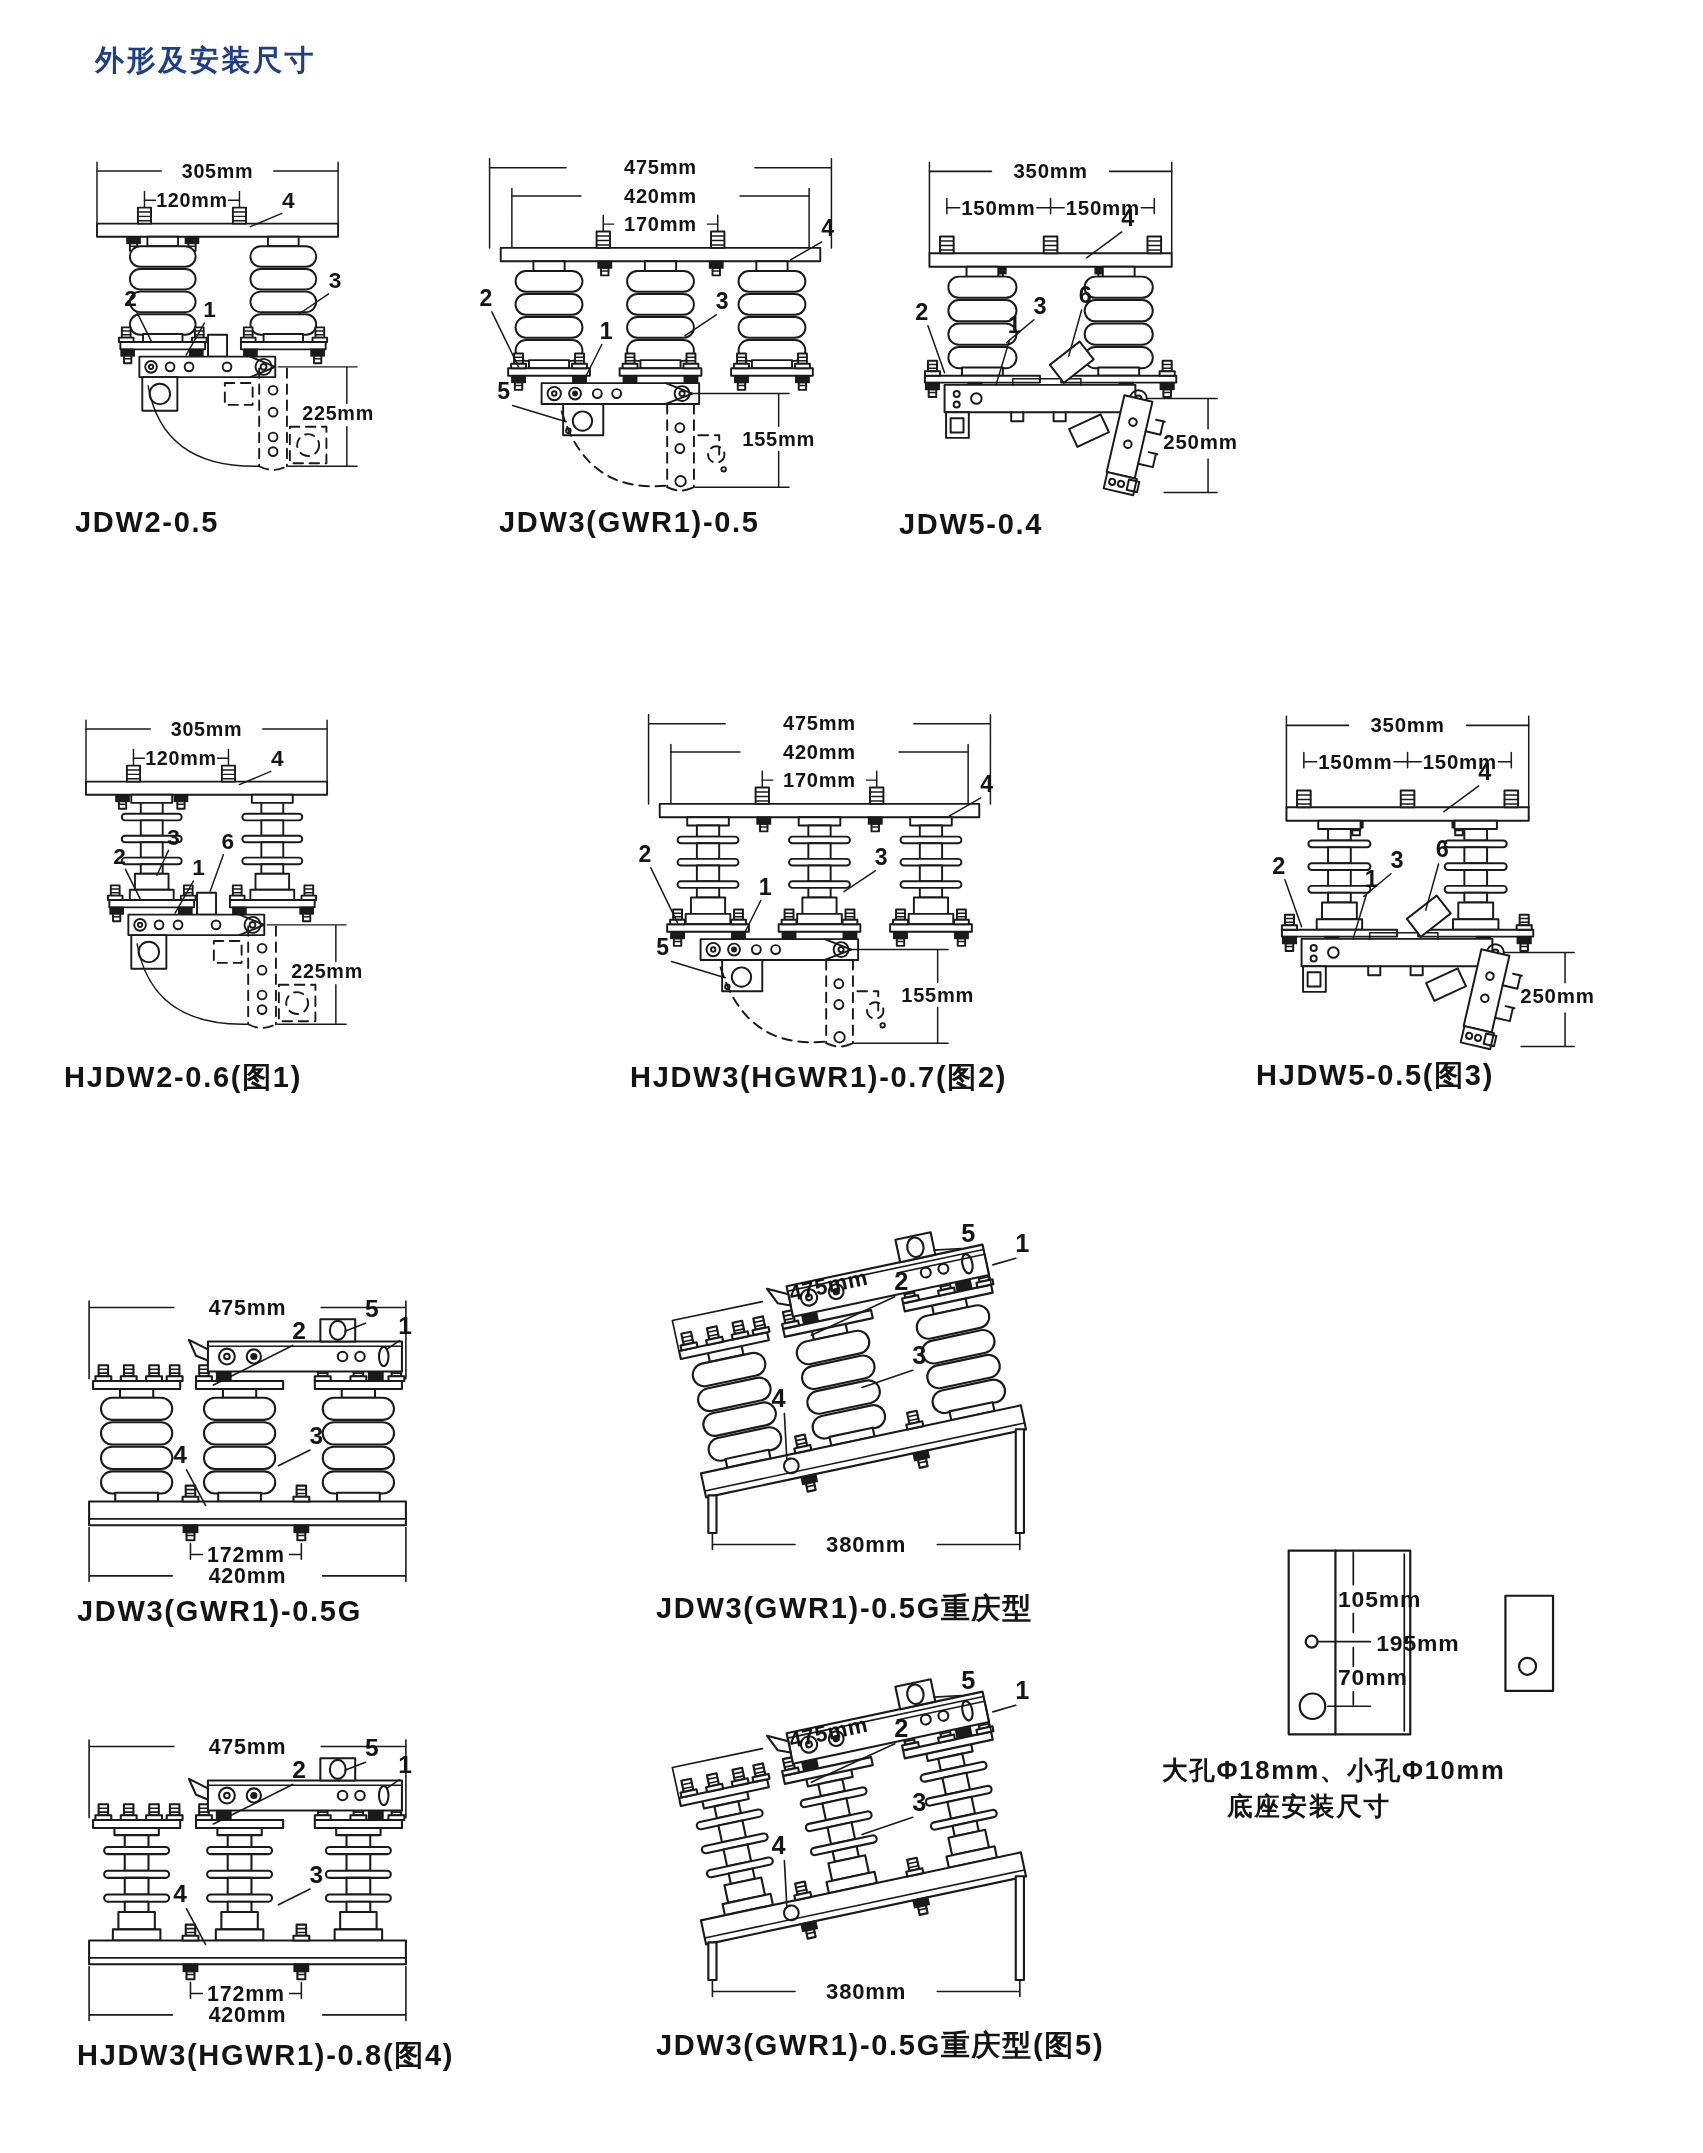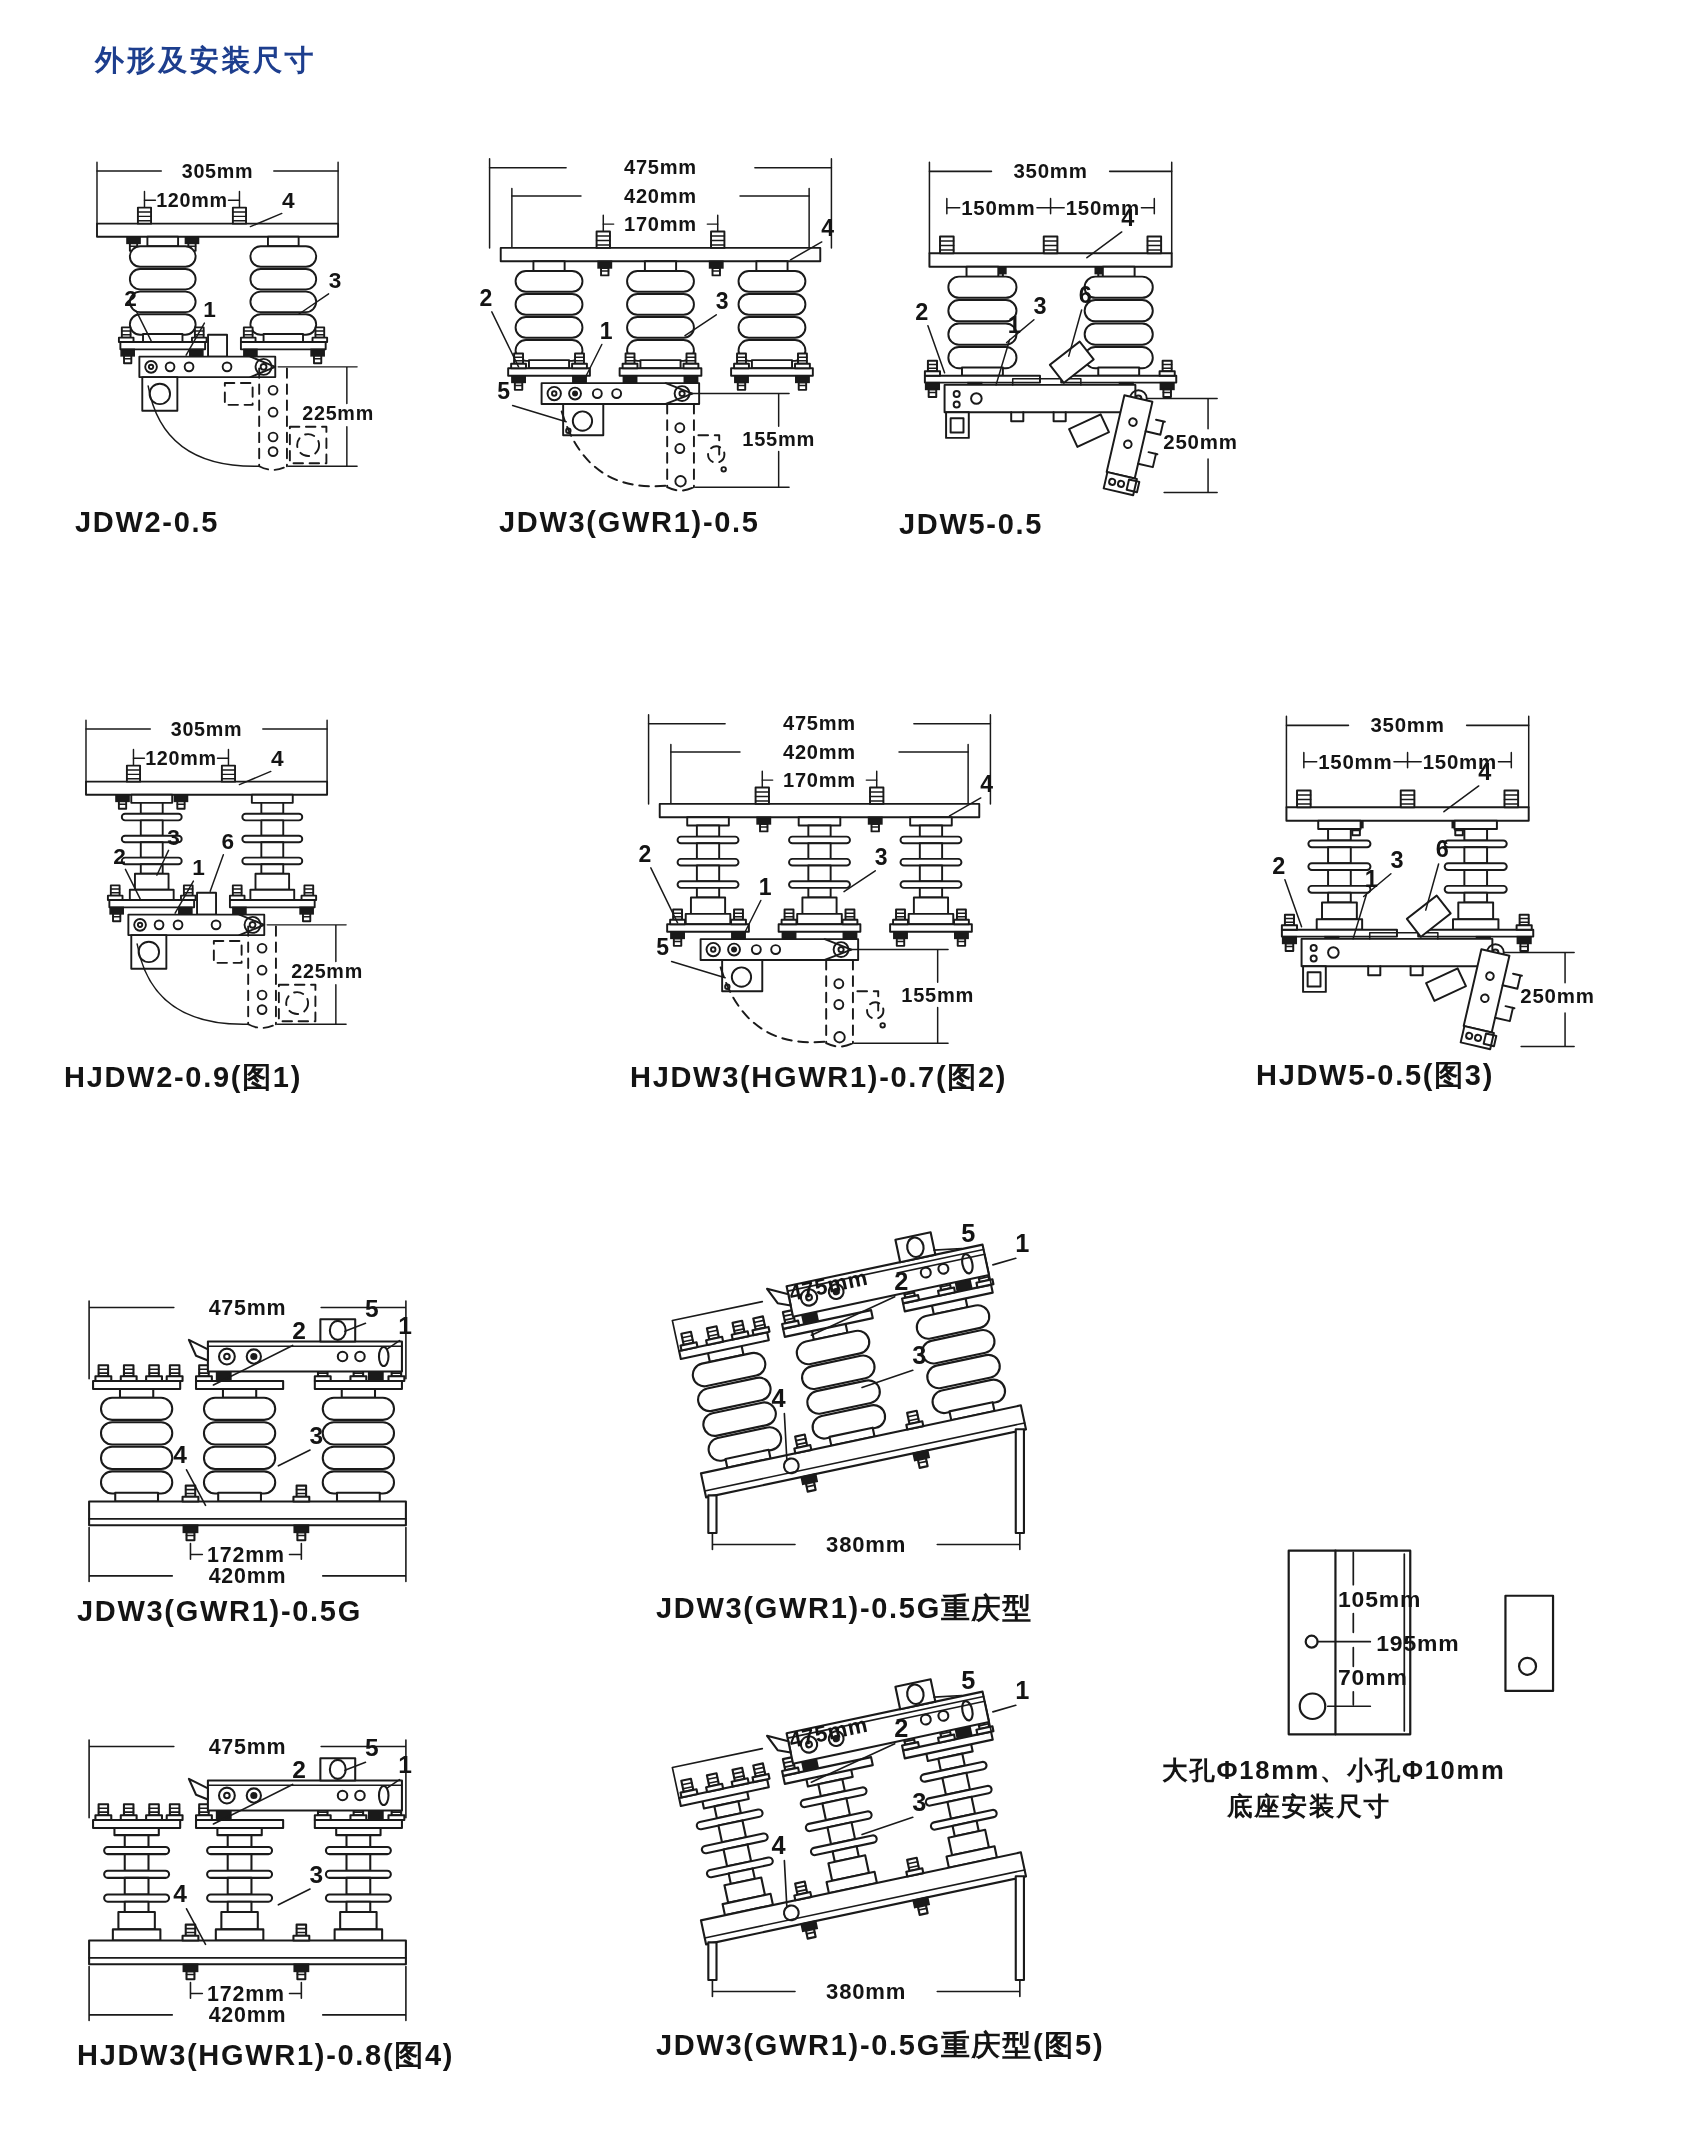--- a/index.html
+++ b/index.html
@@ -294,21 +294,21 @@
   </g>
   <g>
     <path class="ln thin" d="M294 132 L248 166 M38 256 L60 318 M178 248 L142 278 M241 235 L224 296 M146 274 L128 334"></path>
     <text class="ct" x="302" y="124">4</text>
     <text class="ct" x="30" y="248">2</text>
     <text class="ct" x="186" y="240">3</text>
     <text class="ct" x="246" y="226">6</text>
     <text class="ct" x="152" y="266">1</text>
   </g>
 </svg>
-<div class="cap" style="left:899px;top:508px;width:341px">JDW5-0.5</div>
+<div class="cap" style="left:899px;top:508px;width:341px">JDW5-0.4</div>
 
 <svg class="diag" style="left:64px;top:694px" width="307" height="358" viewBox="0 0 420 490">
   <g>
     <path class="ln thin" d="M30 36 V120 M360 36 V120 M95 76 V98 M225 76 V98"></path>
     <path class="ln thin" d="M30 48 H118 M272 48 H360 M95 88 H110 M210 88 H225"></path>
     <text class="dt" x="195" y="57">305mm</text>
     <text class="dt" x="160" y="97">120mm</text>
   </g>
   <rect class="fw" x="30" y="120" width="330" height="18"></rect>
   <use href="#stud" x="95" y="120"></use>
@@ -358,21 +358,21 @@
   </g>
   <g>
     <path class="ln thin" d="M283 106 L240 124 M143 214 L127 248 M218 220 L200 270 M84 240 L104 280 M177 256 L152 300"></path>
     <text class="ct" x="292" y="98">4</text>
     <text class="ct" x="150" y="206">3</text>
     <text class="ct" x="224" y="212">6</text>
     <text class="ct" x="76" y="232">2</text>
     <text class="ct" x="184" y="248">1</text>
   </g>
 </svg>
-<div class="cap" style="left:64px;top:1058px;width:307px">HJDW2-0.9(图1)</div>
+<div class="cap" style="left:64px;top:1058px;width:307px">HJDW2-0.6(图1)</div>
 
 <svg class="diag" style="left:630px;top:692px" width="379" height="365" viewBox="0 0 510 490">
   <g>
     <path class="ln thin" d="M25 30 V150 M485 30 V150 M55 70 V150 M455 70 V150 M178 106 V128 M332 106 V128"></path>
     <path class="ln thin" d="M25 42 H128 M382 42 H485 M55 80 H148 M362 80 H455 M178 118 H192 M318 118 H332"></path>
     <text class="dt" x="255" y="51">475mm</text>
     <text class="dt" x="255" y="89">420mm</text>
     <text class="dt" x="255" y="127">170mm</text>
   </g>
   <rect class="fw" x="40" y="150" width="430" height="18"></rect>

